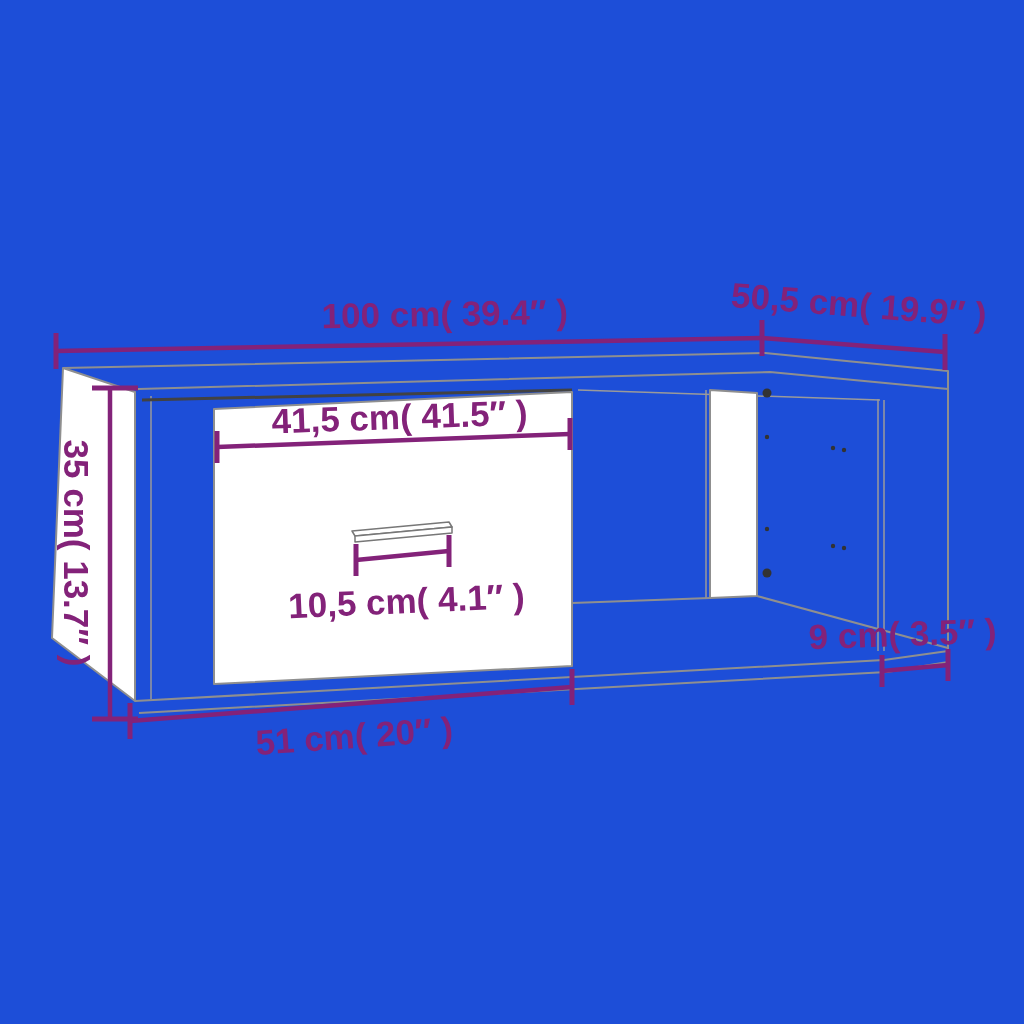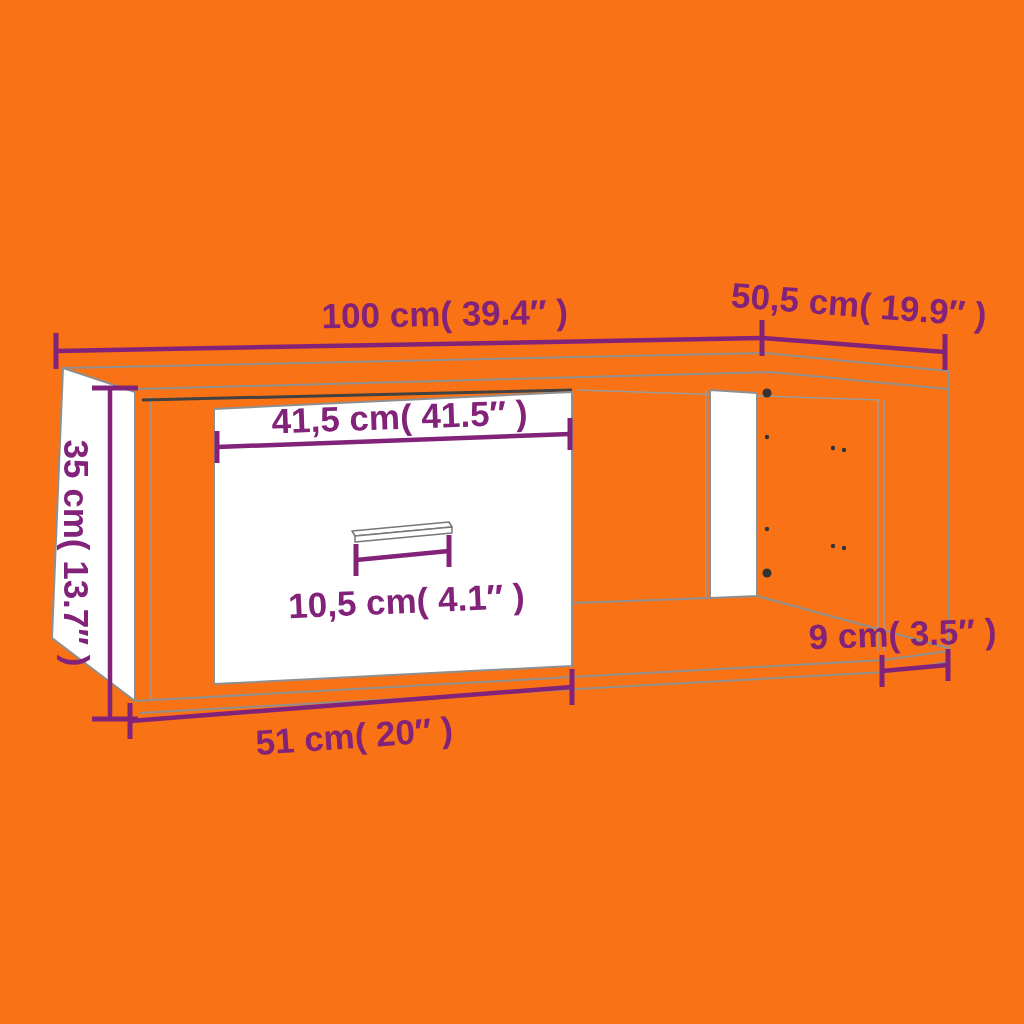--- a/index.html
+++ b/index.html
@@ -4,21 +4,21 @@
 <style>
   html, body {
     margin: 0;
     padding: 0;
     background: #ffffff;
   }
   .canvas {
     position: relative;
     width: 1024px;
     height: 1024px;
-    background: #f97316;
+    background: #1d4ed8;
     overflow: hidden;
     font-family: "Liberation Sans", sans-serif;
   }
   svg { display: block; }
   .furn {
     stroke: #8f8f8f;
     stroke-width: 2;
     fill: none;
     stroke-linejoin: round;
   }

